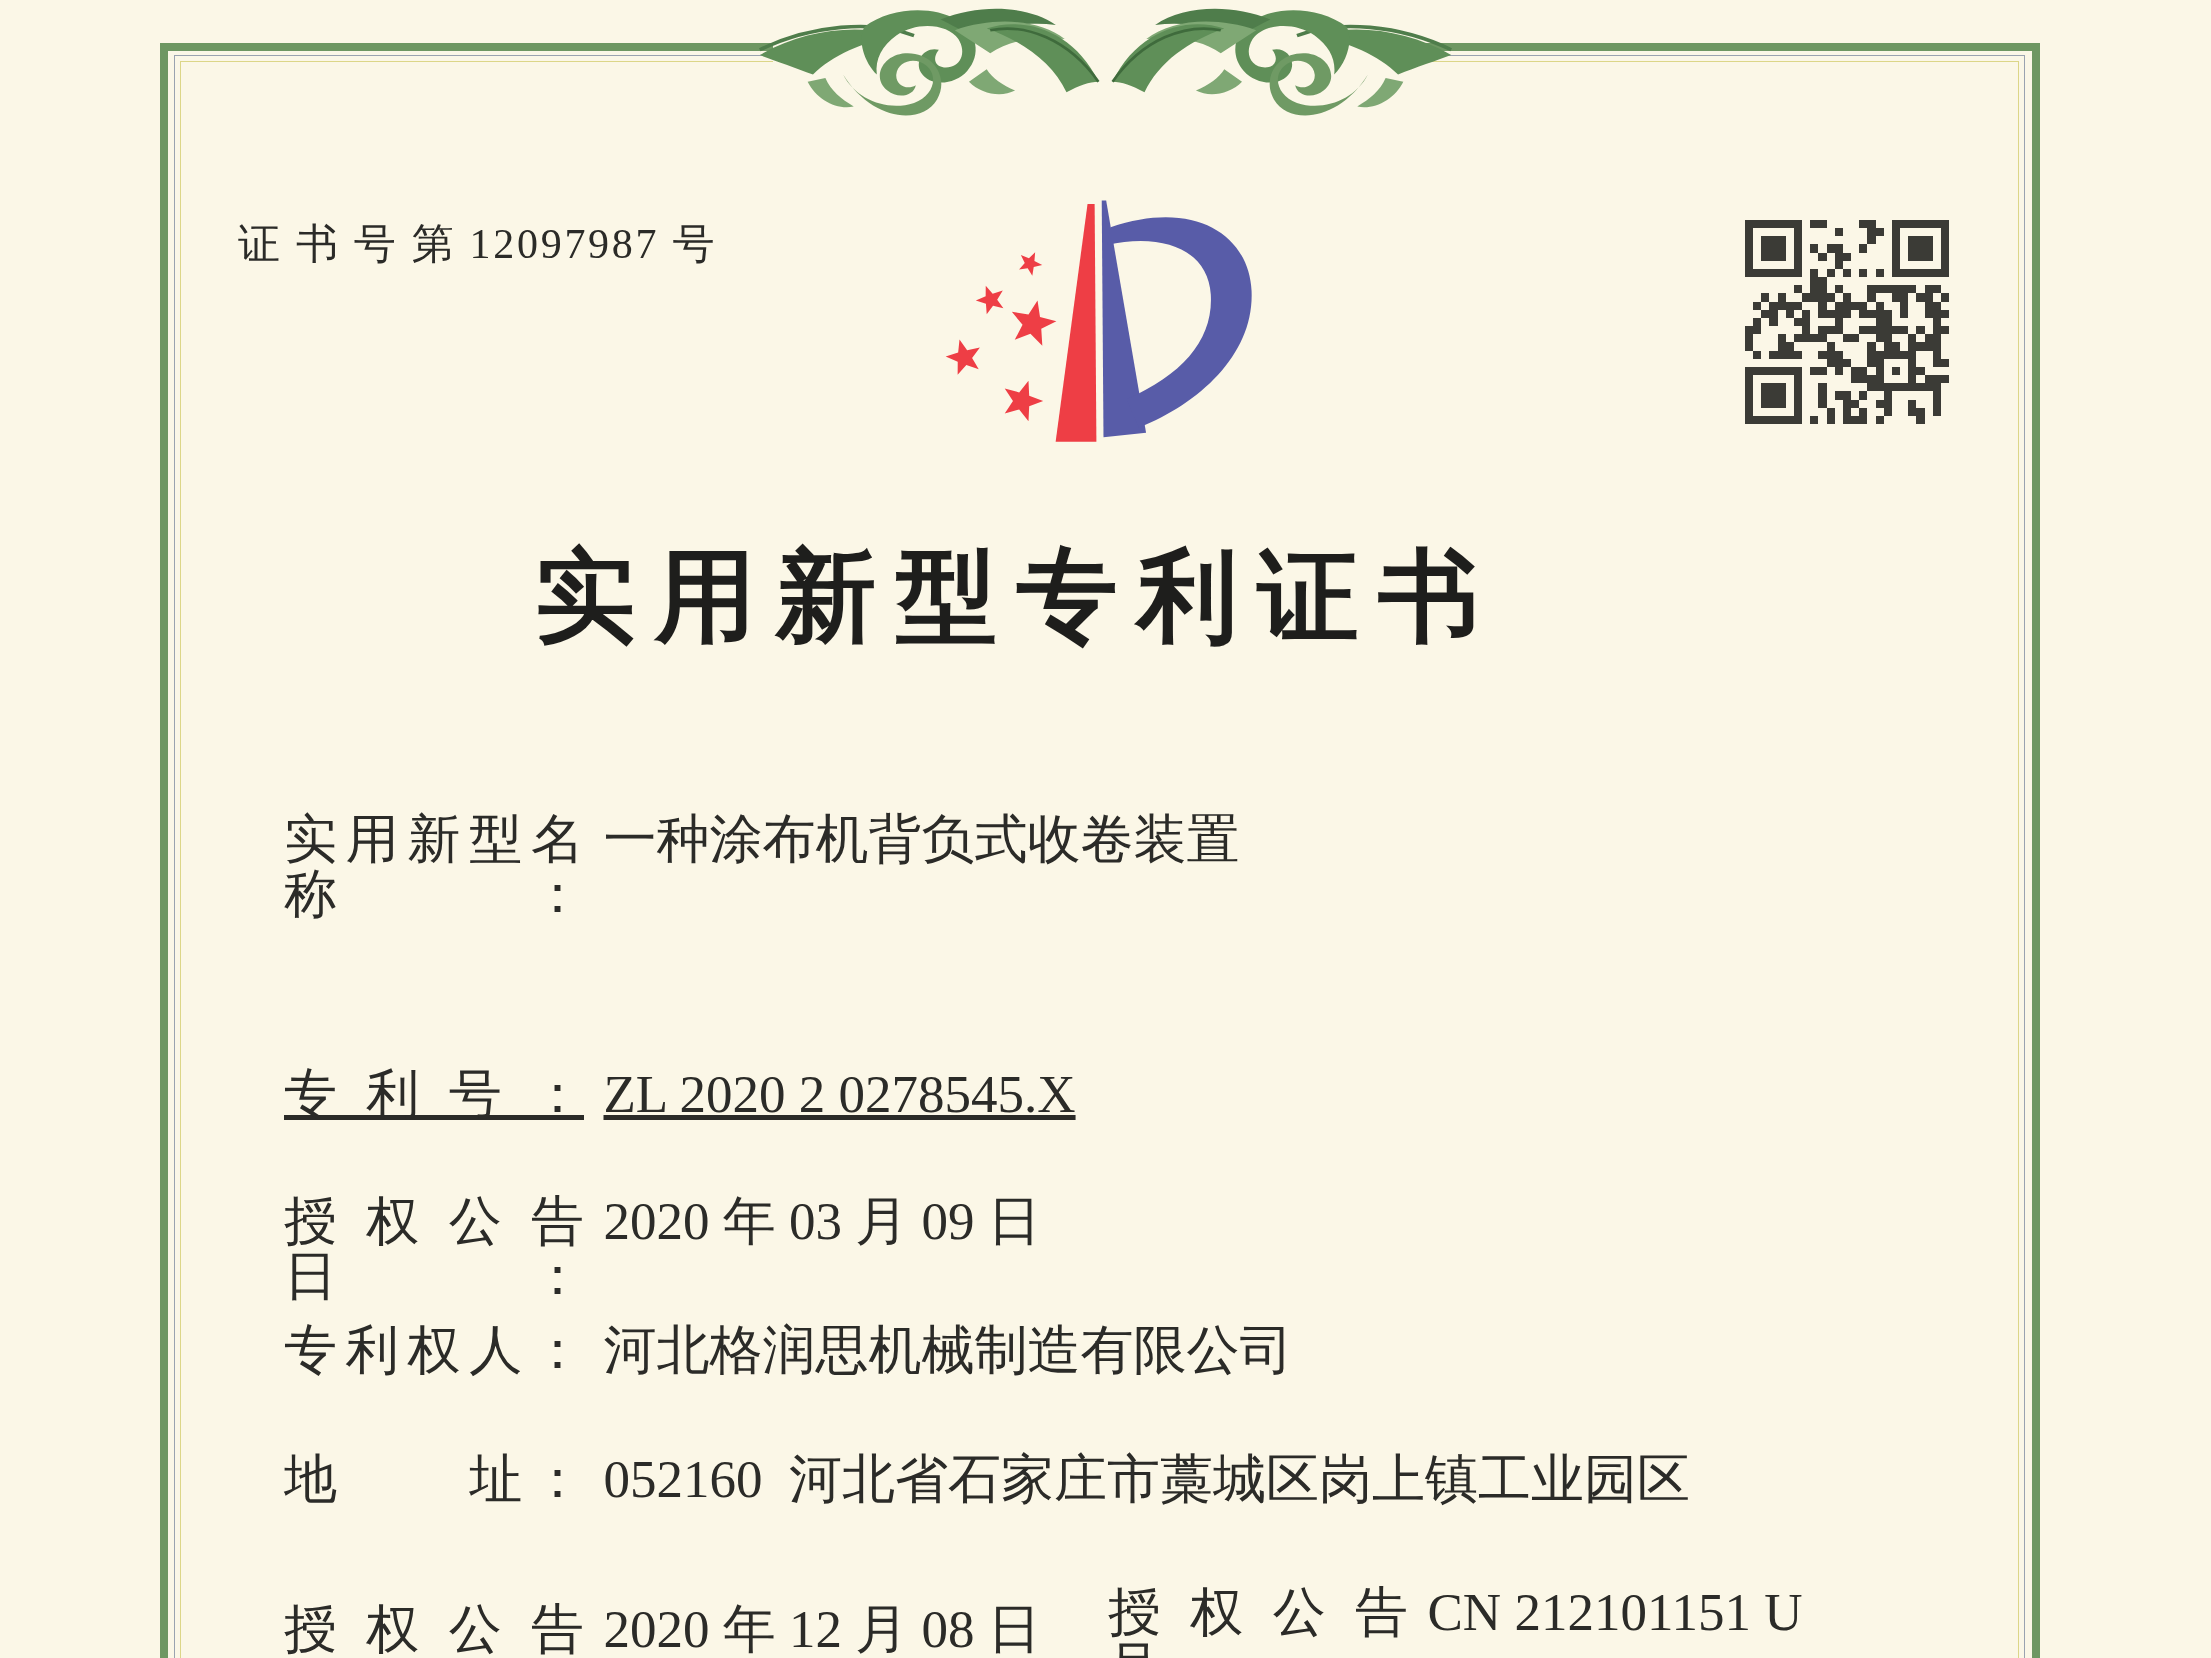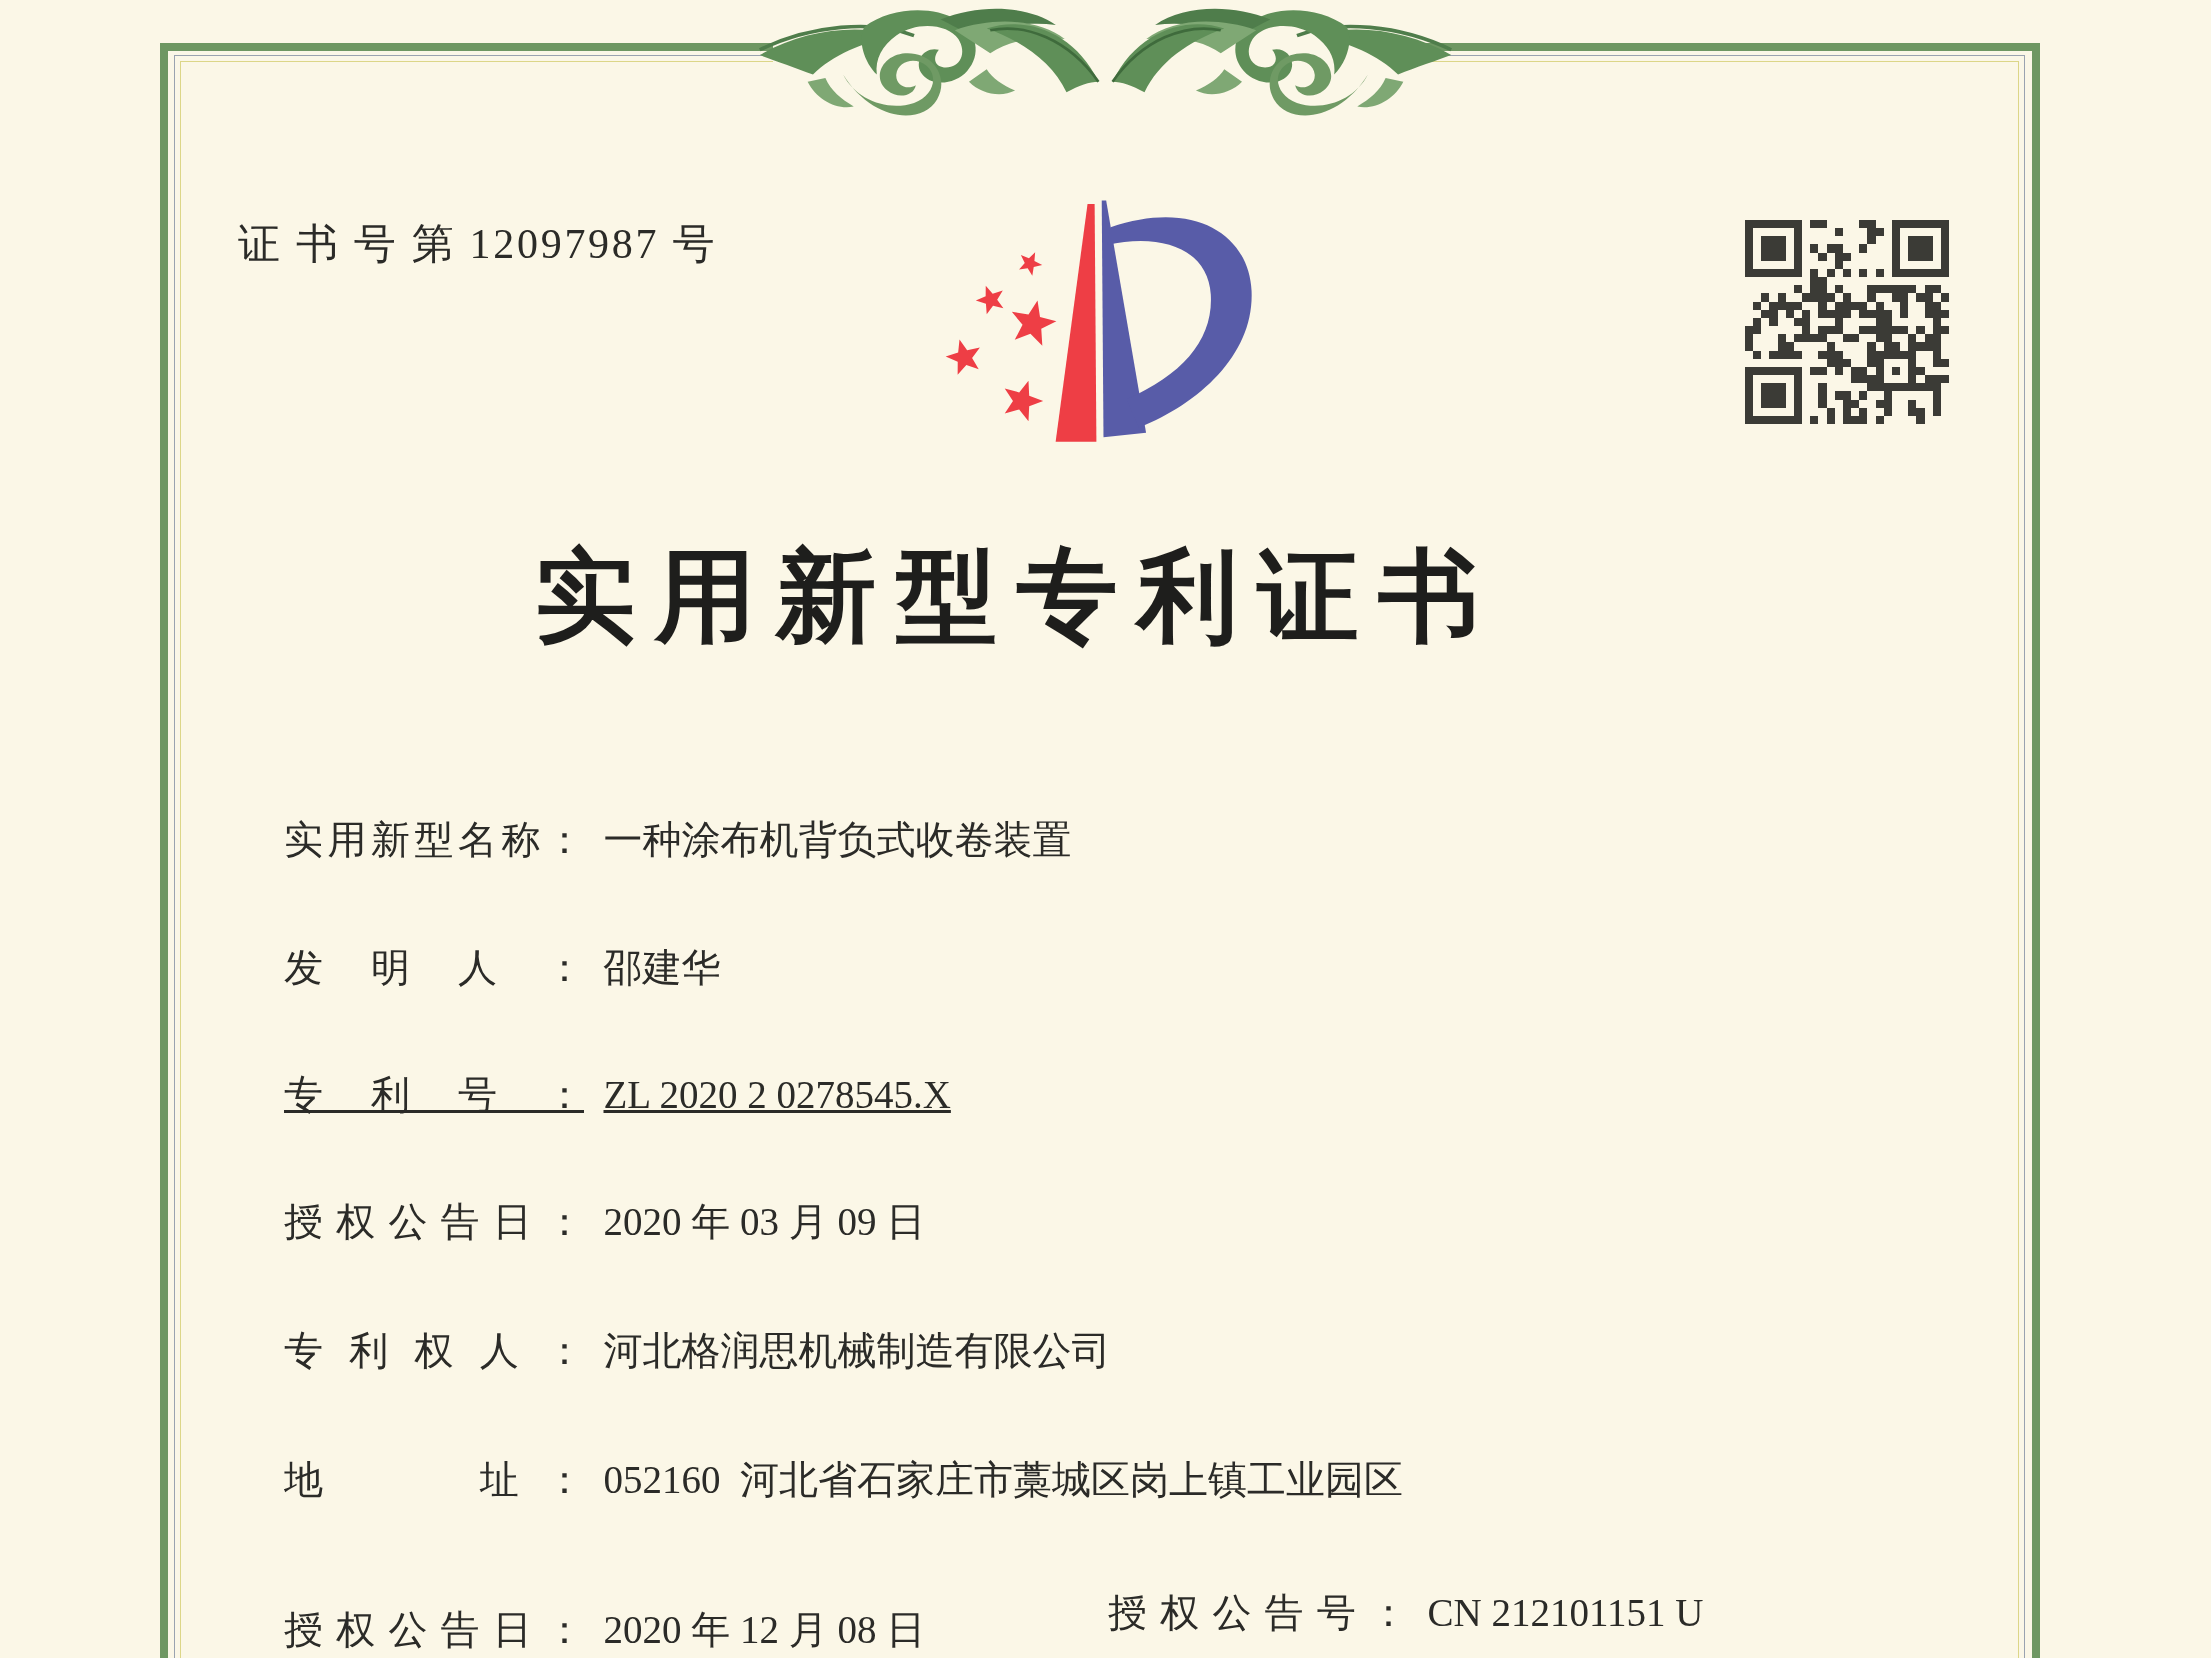--- a/index.html
+++ b/index.html
@@ -26,21 +26,21 @@
 
   .logo{position:absolute;left:935px;top:197px;width:337px;height:266px;}
   .qr{position:absolute;left:1745px;top:220px;width:204px;height:204px;}
 
   .title{
     position:absolute;left:0;top:530px;width:2033px;
     text-align:center;font-size:101px;font-weight:bold;color:#1E1E1C;
     letter-spacing:19.5px;white-space:pre;
   }
 
-  .row{position:absolute;left:284px;display:flex;align-items:flex-start;color:#2B2B28;font-size:39px;line-height:55px;}
+  .row{position:absolute;left:284px;display:flex;align-items:flex-start;color:#2B2B28;font-size:53px;line-height:55px;}
   .row .lbl{
     display:inline-block;width:300px;
     text-align:justify;text-align-last:justify;
     white-space:normal;flex:none;
   }
   .row .val{margin-left:19.5px;white-space:pre;flex:none;}
   .row-name   {top:812px;}
   .row-invent {top:940px;}
   .row-patno  {top:1067px;text-decoration:underline;}
   .row-appdate{top:1194px;}
@@ -405,24 +405,20 @@
       </g>
   </svg>
 
   <div class="title">实用新型专利证书</div>
 
   <div class="row row-name">
     <span class="lbl">实用新型名称：</span>
     <span class="val">一种涂布机背负式收卷装置</span>
   </div>
 
-  <div class="row row-invent">
-    <span class="lbl">发明人：</span>
-    <span class="val">邵建华</span>
-  </div>
 
   <div class="row row-patno">
     <span class="lbl">专利号：</span>
     <span class="val">ZL 2020 2 0278545.X</span>
   </div>
 
   <div class="row row-appdate">
     <span class="lbl">授权公告日：</span>
     <span class="val">2020 年 03 月 09 日</span>
   </div>

